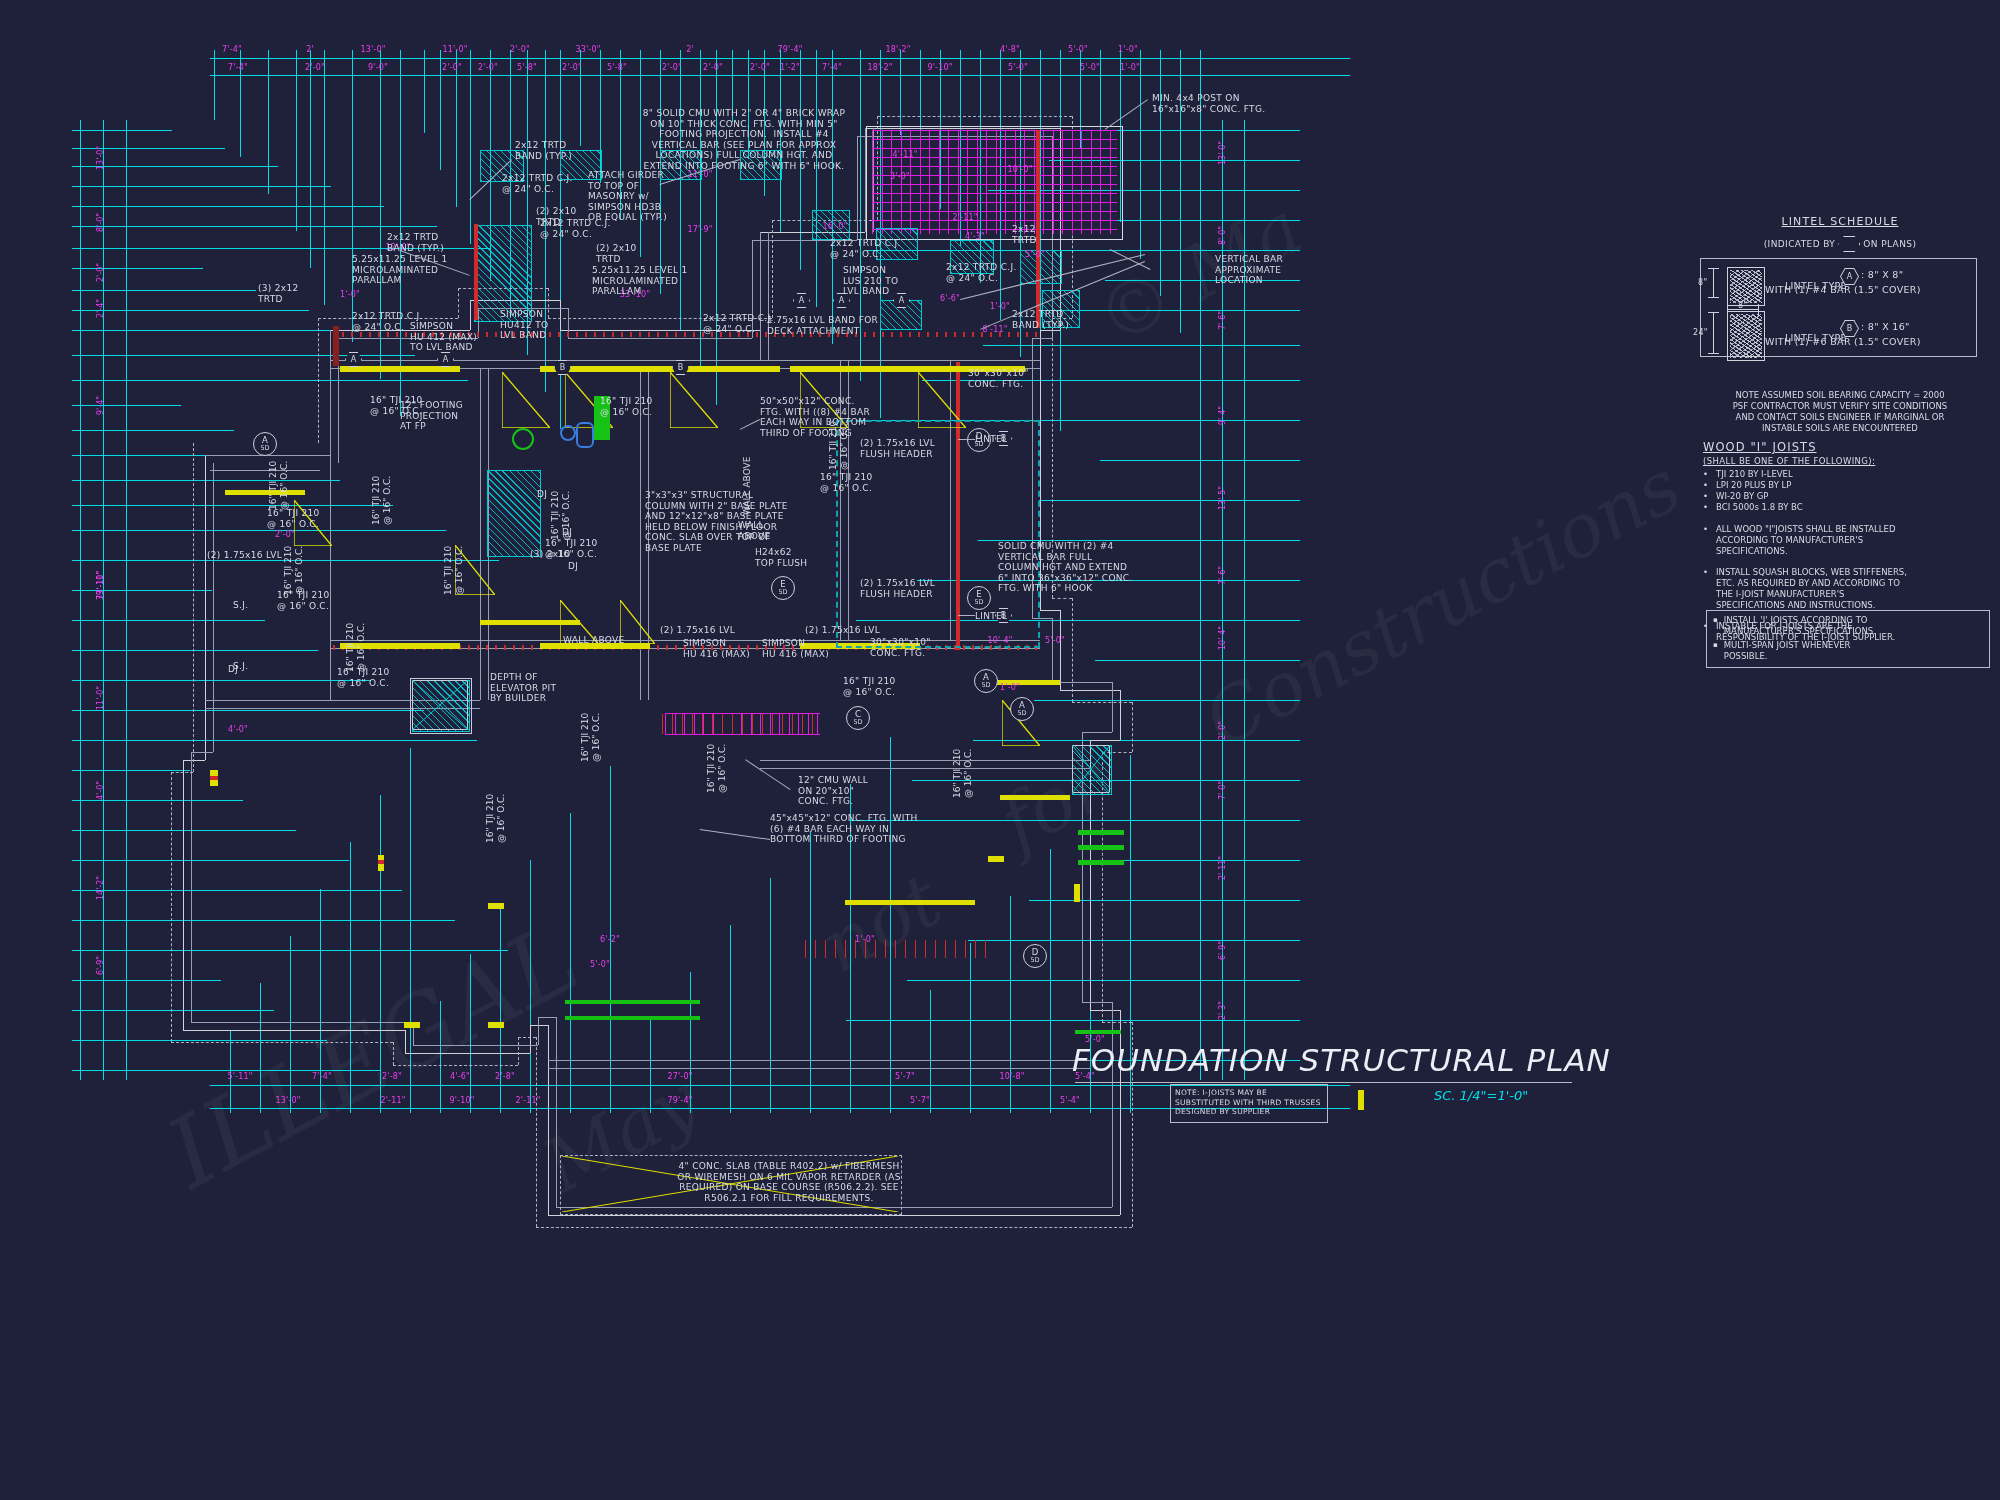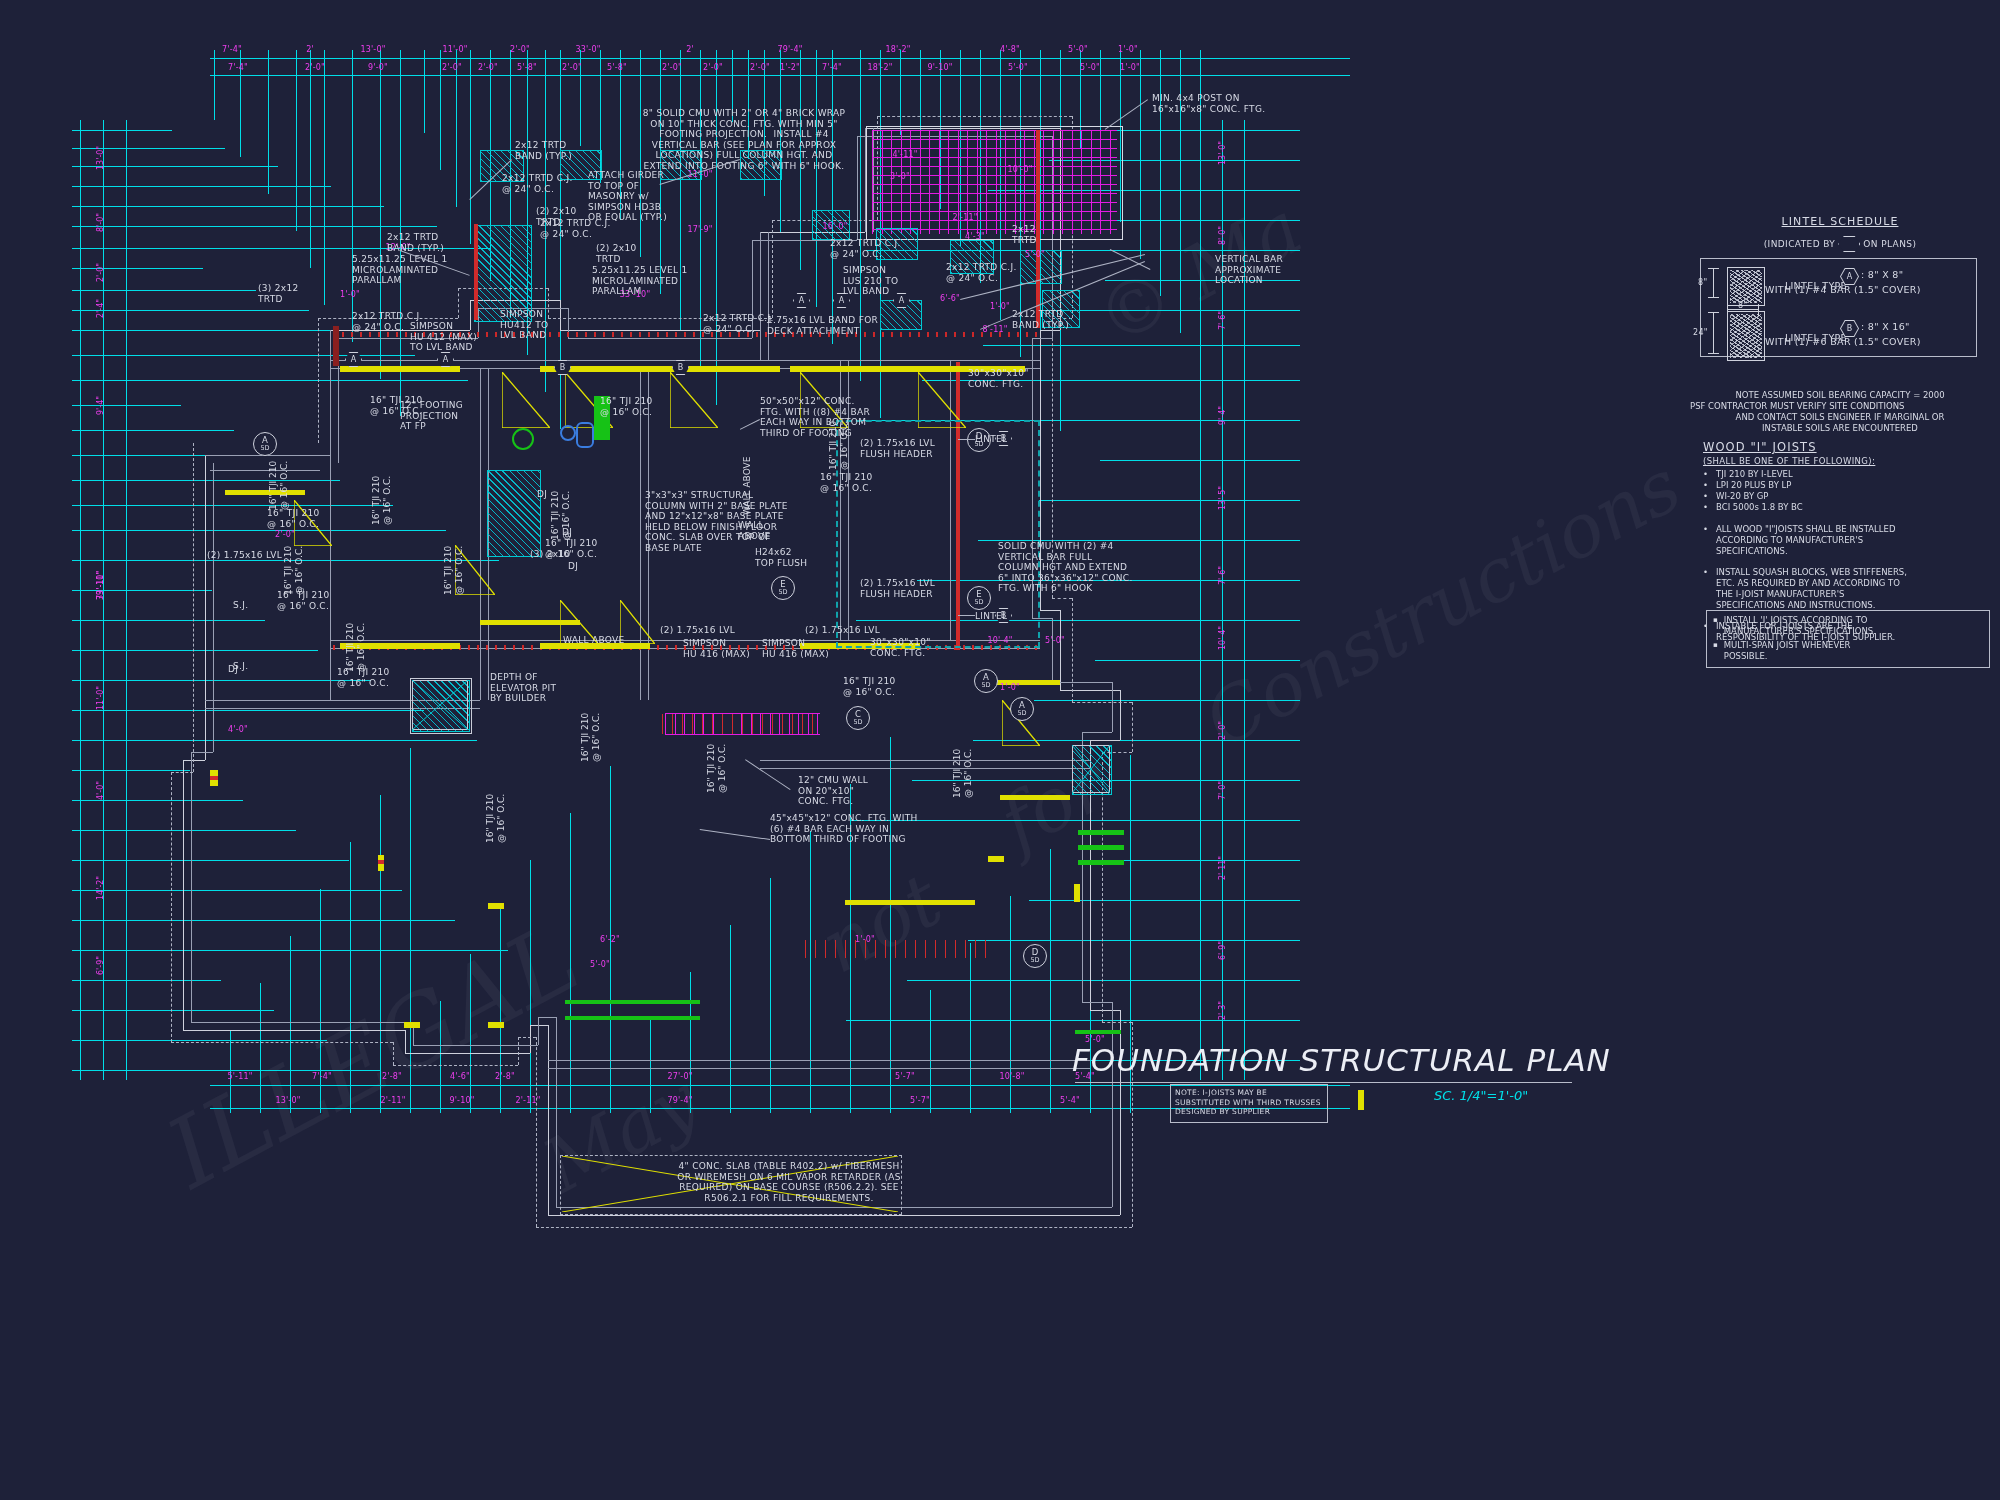--- a/index.html
+++ b/index.html
@@ -1546,21 +1546,21 @@
     </div>
     <div class="hexb" style="left:137px;top:10px;">
       <i>B</i>
     </div>
     <div class="t" style="left:158px;top:12px;font-size:9.5px;">: 8" X 16"</div>
     <div class="t" style="left:62px;top:27px;font-size:9.5px;">WITH (1) #6 BAR (1.5" COVER)</div>
   </div>
 
   <div class="panel" style="left:1690px;top:390px;width:300px;">
     <div class="li c" style="text-align:center;">NOTE ASSUMED SOIL BEARING CAPACITY = 2000</div>
-    <div class="li c" style="text-align:left;">PSF CONTRACTOR MUST VERIFY SITE CONDITIONS</div>
+    <div class="li c" style="text-align:center;">PSF CONTRACTOR MUST VERIFY SITE CONDITIONS</div>
     <div class="li c" style="text-align:center;">AND CONTACT SOILS ENGINEER IF MARGINAL OR</div>
     <div class="li c" style="text-align:center;">INSTABLE SOILS ARE ENCOUNTERED</div>
   </div>
 
   <div class="panel" style="left:1703px;top:440px;width:290px;">
     <div class="ttl" style="font-size:11.5px;">WOOD "I" JOISTS</div>
     <div class="sub" style="text-decoration:underline;margin-top:2px;font-size:8.5px;">(SHALL BE ONE OF THE FOLLOWING):</div>
 
     <div style="margin-top:3px;">
       <div class="li" style="display:flex;gap:8px;">

